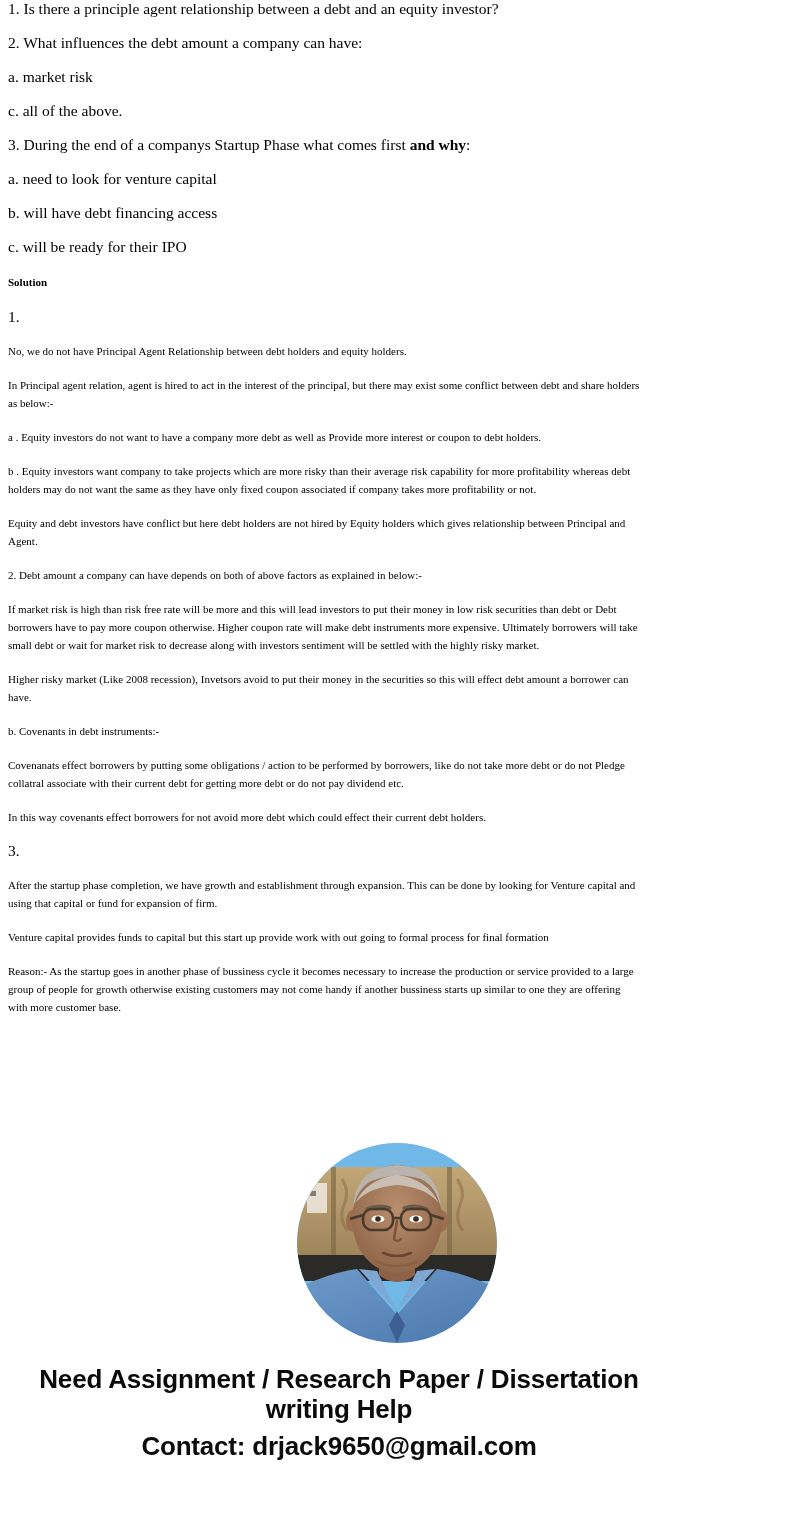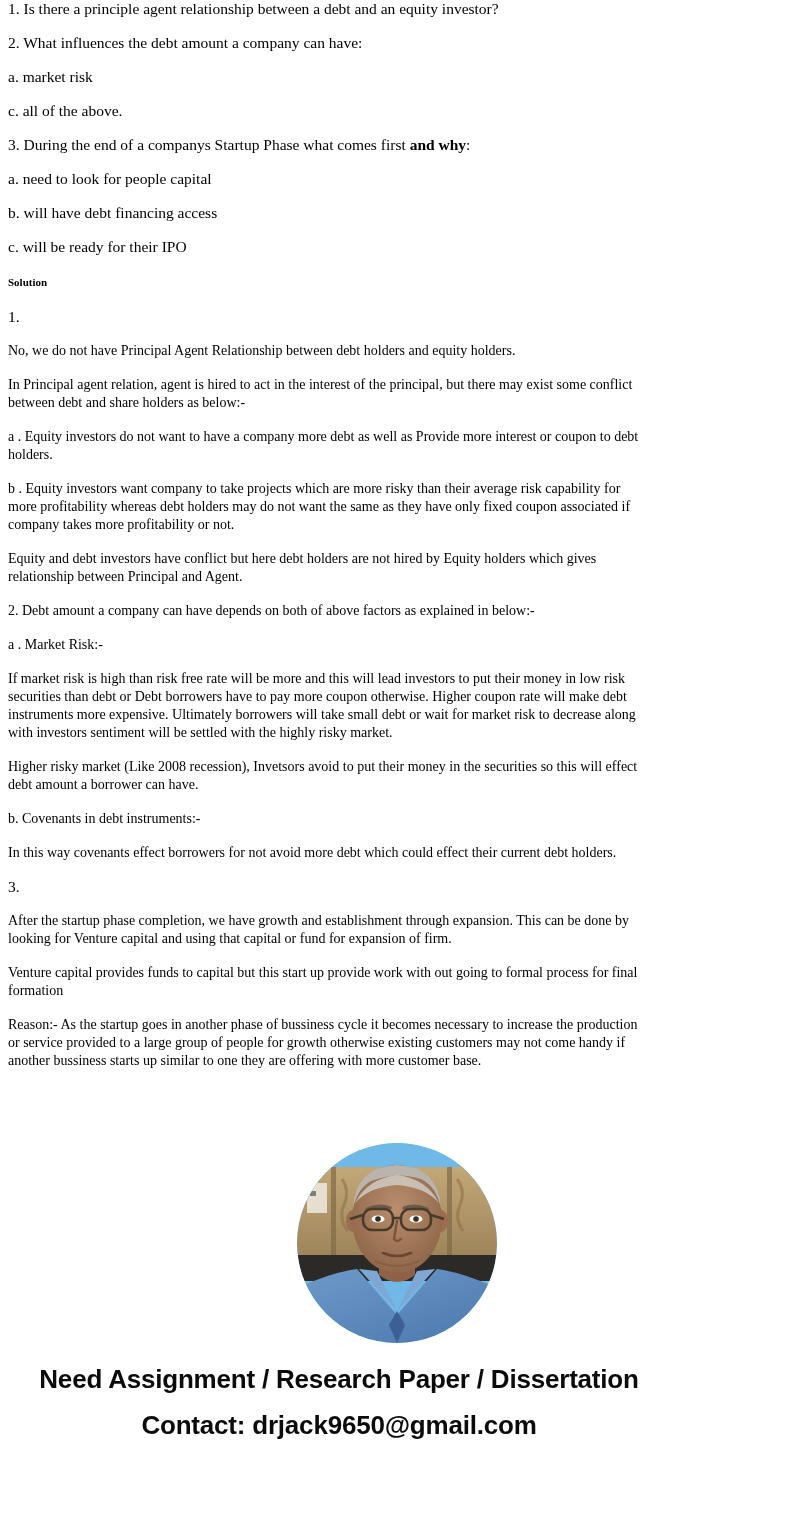--- a/index.html
+++ b/index.html
@@ -27,21 +27,21 @@
     box-sizing: border-box;
     width: 650px;
   }
 
   .q-line {
     font-size: 15.5px;
     line-height: 18px;
     margin: 0 0 16px 0;
   }
   .para {
-    font-size: 14px;
+    font-size: 11px;
     line-height: 18px;
     margin: 0 0 16px 0;
     text-align: left;
   }
   .bold {
     font-weight: bold;
   }
   .solution-head {
     font-size: 11px;
     line-height: 20px;
@@ -86,54 +86,54 @@
     font-family: "Liberation Sans", "DejaVu Sans", sans-serif;
     font-weight: bold;
     color: #0b0b0b;
   }
   .footer-line {
     font-size: 26px;
     line-height: 30px;
     letter-spacing: -0.2px;
   }
   .footer-line.contact {
-    margin-top: 16px;
+    margin-top: 7px;
   }
 </style>
 </head>
 <body>
 
 <div class="doc-clip">
   <div class="doc-inner">
 
     <p class="q-line">1. Is there a principle agent relationship between a debt and an equity investor?</p>
     <p class="q-line">2. What influences the debt amount a company can have:</p>
     <p class="q-line">a. market risk</p>
     <p class="q-line">c. all of the above.</p>
 
     <p class="q-line"><span>3. During the end of a companys Startup Phase what comes first </span><span class="bold">and why</span><span>:</span></p>
 
-    <p class="q-line">a. need to look for people capital</p>
+    <p class="q-line">a. need to look for venture capital</p>
     <p class="q-line">b. will have debt financing access</p>
     <p class="q-line">c. will be ready for their IPO</p>
 
     <p class="solution-head">Solution</p>
 
     <p class="numeral">1.</p>
     <p class="para">No, we do not have Principal Agent Relationship between debt holders and equity holders.</p>
     <p class="para">In Principal agent relation, agent is hired to act in the interest of the principal, but there may exist some conflict between debt and share holders as below:-</p>
     <p class="para">a . Equity investors do not want to have a company more debt as well as Provide more interest or coupon to debt holders.</p>
     <p class="para">b . Equity investors want company to take projects which are more risky than their average risk capability for more profitability whereas debt holders may do not want the same as they have only fixed coupon associated if company takes more profitability or not.</p>
     <p class="para">Equity and debt investors have conflict but here debt holders are not hired by Equity holders which gives relationship between Principal and Agent.</p>
 
     <p class="para">2. Debt amount a company can have depends on both of above factors as explained in below:-</p>
-    <p class="para">a . Market Risk:-</p>
     <p class="para">If market risk is high than risk free rate will be more and this will lead investors to put their money in low risk securities than debt or Debt borrowers have to pay more coupon otherwise. Higher coupon rate will make debt instruments more expensive. Ultimately borrowers will take small debt or wait for market risk to decrease along with investors sentiment will be settled with the highly risky market.</p>
     <p class="para">Higher risky market (Like 2008 recession), Invetsors avoid to put their money in the securities so this will effect debt amount a borrower can have.</p>
     <p class="para">b. Covenants in debt instruments:-</p>
+    <p class="para">Covenanats effect borrowers by putting some obligations / action to be performed by borrowers, like do not take more debt or do not Pledge collatral associate with their current debt for getting more debt or do not pay dividend etc.</p>
     <p class="para">In this way covenants effect borrowers for not avoid more debt which could effect their current debt holders.</p>
 
     <p class="numeral">3.</p>
     <p class="para">After the startup phase completion, we have growth and establishment through expansion. This can be done by looking for Venture capital and using that capital or fund for expansion of firm.</p>
     <p class="para">Venture capital provides funds to capital but this start up provide work with out going to formal process for final formation</p>
     <p class="para">Reason:- As the startup goes in another phase of bussiness cycle it becomes necessary to increase the production or service provided to a large group of people for growth otherwise existing customers may not come handy if another bussiness starts up similar to one they are offering with more customer base.</p>
 
   </div>
 </div>
 
@@ -210,14 +210,15 @@
         <path d="M86 110 Q100 116 114 110" stroke="#6d4430" stroke-width="2.6" fill="none" stroke-linecap="round"></path>
 
         <path d="M78 118 Q100 128 122 118" stroke="#7a5338" stroke-width="2" fill="none" opacity="0.45"></path>
       </g>
     </svg>
   </div>
 </div>
 
 <div class="footer">
   <div class="footer-line">Need Assignment / Research Paper / Dissertation</div>
+  <div class="footer-line">writing Help</div>
   <div class="footer-line contact">Contact: drjack9650@gmail.com</div>
 </div>
 
 </body></html>

